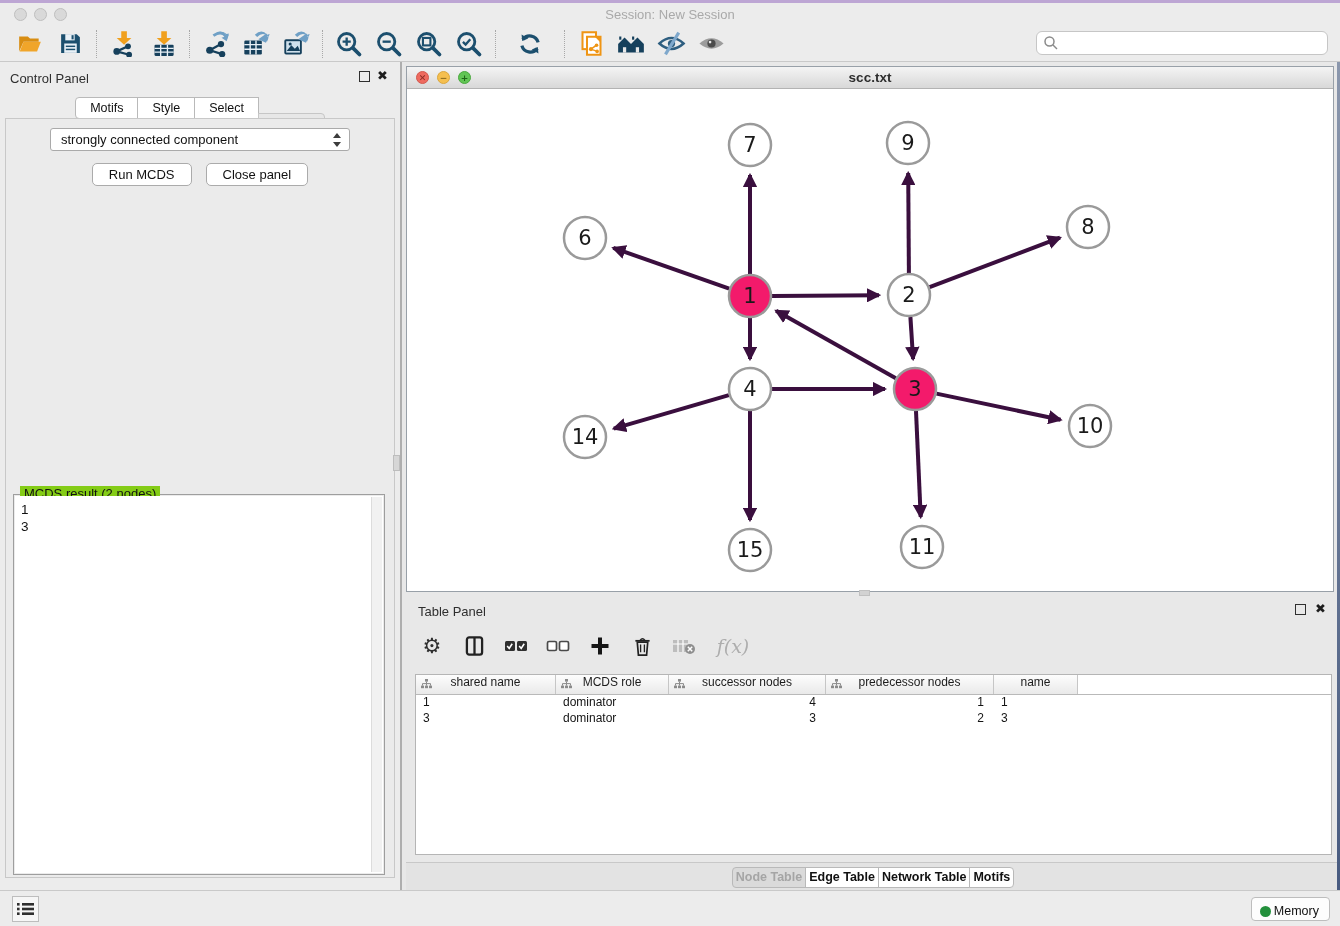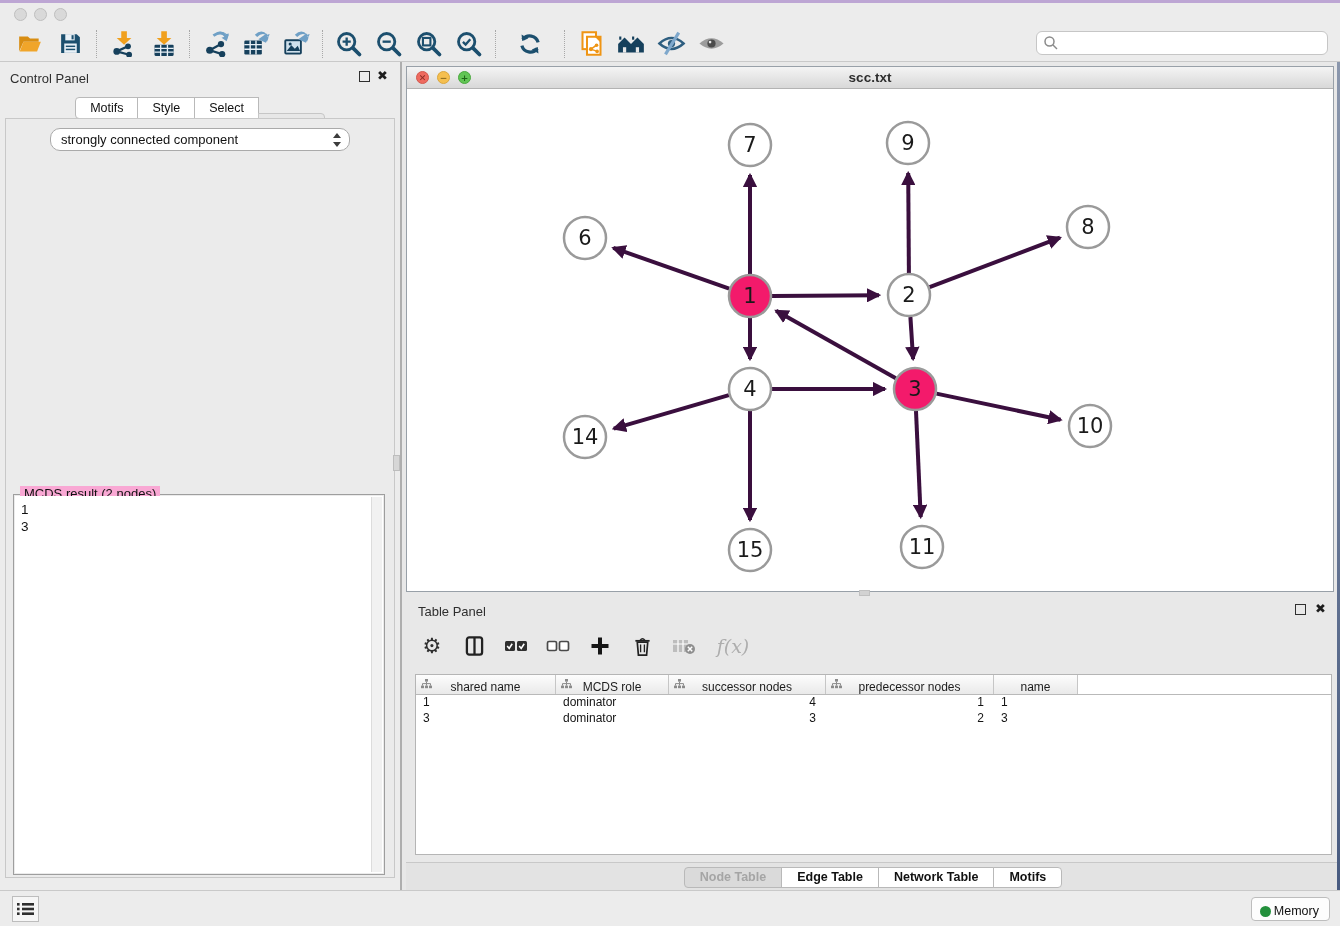--- a/index.html
+++ b/index.html
@@ -34,28 +34,28 @@
   #cp-title { position:absolute; left:10px; top:9px; font-size:13px; color:#2f2f2f; }
   .float-btn { position:absolute; top:9px; width:11px; height:11px; border:1.5px solid #2f2f2f; background:transparent; }
   .close-x { position:absolute; top:6px; font-size:13px; font-weight:bold; color:#1d1d1d; }
   #cp-tabs { position:absolute; left:0; top:35px; width:100%; display:flex; justify-content:center; }
   .seg-tab { height:22px; line-height:20px; padding:0 14px; background:#fff; border:1px solid #b9b9b9; margin-left:-1px; font-size:12.5px; color:#111; }
   .seg-tab:first-child { border-radius:4px 0 0 4px; margin-left:0; }
   .seg-tab:last-child { border-radius:0 4px 4px 0;margin-top:16px; }
   .seg-tab.disabled-active { background:#e7e7e7; color:#b4b4b4; border-color:#c6c6c6; }
   #cp-content { position:absolute; left:5px; right:5px; top:56px; bottom:12px; border:1px solid #c8c8c8; background:#ebebeb; }
   #opt-label { margin-top:20px; text-align:center; font-size:13px; color:#1c1c1c; }
-  #criterion-select { position:relative; margin:9px auto 0; width:300px; height:23px; background:#fff; border:1px solid #aaa; border-radius:10px; font-size:13px; color:#111; line-height:21px; padding-left:10px; }
+  #criterion-select { position:relative; margin:9px auto 0; width:300px; height:23px; background:#fff; border:1px solid #aaa; border-radius:3px; font-size:13px; color:#111; line-height:21px; padding-left:10px; }
   #criterion-stepper { position:absolute; right:6px; top:2px; width:12px; height:18px; }
   #criterion-stepper svg { display:block; }
   #cp-buttons { margin-top:12px; display:flex; justify-content:center; gap:14px; }
   .cp-btn { height:23px; padding:0 16px; background:#fff; border:1px solid #ababab; border-radius:5px; font-size:13px; color:#111; }
 
   #result-box { position:absolute; left:7px; right:9px; top:375px; bottom:2px; border:1px solid #9e9e9e; }
-  #result-legend { position:absolute; left:6px; top:-9px; background:#f9a8d4; padding:0 4px; font-size:13px; color:#111; }
+  #result-legend { position:absolute; left:6px; top:-9px; background:#84cc16; padding:0 4px; font-size:13px; color:#111; }
   #result-list { position:absolute; inset:1px; background:#fff; padding:5px 16px 0 6px; font-size:13.5px; color:#111; line-height:17px; }
   #result-scroll { position:absolute; right:1px; top:1px; bottom:1px; width:11px; background:#f1f1f1; border-left:1px solid #dcdcdc; }
 
   
   #net-window { position:absolute; left:4px; top:4px; width:928px; height:526px; border:1px solid #98a0a8; background:#fff; }
   #net-titlebar { position:relative; height:22px; background:linear-gradient(#f4f4f4,#d8d8d8); border-bottom:1px solid #b3b3b3; }
   .nt { position:absolute; top:4px; width:13px; height:13px; border-radius:50%; font:bold 9px/13px "DejaVu Sans",sans-serif; text-align:center; }
   #nt-close { left:9px; background:#ee6a5f; border:1px solid #d3584e; color:#8c2c24; }
   #nt-min { left:30px; background:#f5bf4f; border:1px solid #dba73d; color:#8f6e1e; }
   #nt-max { left:51px; background:#61c554; border:1px solid #4aa83e; color:#1f6617; }
@@ -66,29 +66,29 @@
   
   #table-panel { position:absolute; left:4px; top:534px; right:0; bottom:0; }
   #tp-title { position:absolute; left:12px; top:8px; font-size:13px; color:#2f2f2f; }
   #tp-toolbar { position:absolute; left:14px; top:32px; height:36px; display:flex; align-items:center; gap:18px; }
   .tp-ic { display:flex; align-items:center; justify-content:center; width:24px; height:26px; }
   #gear-glyph { font-size:21px; color:#2f2f2f; font-family:"DejaVu Sans",sans-serif; }
   #fx-glyph { font-family:"DejaVu Serif",serif; font-style:italic; color:#adadad; font-size:19px; }
 
   #node-table { position:absolute; left:9px; right:8px; top:78px; bottom:35px; background:#fff; border:1px solid #b5b5b5; }
   #nt-header { display:flex; height:20px; border-bottom:1px solid #b9b9b9; }
-  .hcell { position:relative; background:linear-gradient(#fdfdfd,#e9e9e9); border-right:1px solid #c6c6c6; display:flex; align-items:flex-end; justify-content:center; font-size:12px; color:#1c1c1c; }
+  .hcell { position:relative; background:linear-gradient(#fdfdfd,#e9e9e9); border-right:1px solid #c6c6c6; display:flex; align-items:flex-start; justify-content:center; font-size:12px; color:#1c1c1c; }
   .hcell .hier { position:absolute; left:5px; top:4px; }
   .trow { display:flex; height:16px; font-size:12px; color:#141414; }
   .tcell { overflow:hidden; white-space:nowrap; }
   .al { padding-left:7px; text-align:left; }
   .ar { padding-right:10px; text-align:right; }
 
   #tp-tabs { position:absolute; left:0; right:0; bottom:0; height:28px; background:#e3e3e3; border-top:1px solid #c8c8c8; display:flex; justify-content:center; padding-top:4px; }
-  .tp-tab { height:21px; line-height:19px; padding:0 15px; background:#fff; border:1px solid #b9b9b9; margin-left:-1px; font-size:12.5px; font-weight:600; color:#111; }
+  .tp-tab { height:21px; line-height:19px; padding:0 3px; background:#fff; border:1px solid #b9b9b9; margin-left:-1px; font-size:12.5px; font-weight:600; color:#111; }
   .tp-tab:first-child { border-radius:4px 0 0 4px; margin-left:0; }
   .tp-tab:last-child { border-radius:0 4px 4px 0; }
   .tp-tab.active-gray { background:#dadada; color:#a5a5a5; }
 
   
   #status-bar { position:absolute; left:0; top:890px; width:1340px; height:36px; background:#ececec; border-top:1px solid #c9c9c9; }
   #list-btn { position:absolute; left:12px; top:5px; width:27px; height:26px; background:#f6f6f6; border:1px solid #bdbdbd; display:flex; align-items:center; justify-content:center; }
   #memory-btn { position:absolute; right:10px; top:6px; height:24px; padding:4px 10px 0 8px; background:#fdfdfd; border:1px solid #bdbdbd; border-radius:4px; display:flex; align-items:center; gap:3px; font-size:12.5px; color:#111; }
   #memory-dot { width:11px; height:11px; border-radius:50%; background:#23903c; }
 </style>
@@ -96,20 +96,21 @@
 <body>
 
 <div id="app">
 
   <div id="top-strip"></div>
 
   <div id="titlebar">
     <span class="traffic t-gray" style="left:14px"></span>
     <span class="traffic t-gray" style="left:34px"></span>
     <span class="traffic t-gray" style="left:54px"></span>
+    <div id="win-title">Session: New Session</div>
   </div>
 
   <div id="toolbar">
     <div class="tbtn">
       <svg width="26" height="26" viewBox="0 0 24 24">
           <path d="M2 5h8l2 2h8v3H6l-4 9z" fill="#d88d12"></path>
           <path d="M6 10h16l-3.5 9H2.5z" fill="#f0a52a"></path>
         </svg>
     </div>
     <div class="tbtn">
@@ -265,20 +266,24 @@
     </div>
     <div id="cp-content">
       <div id="criterion-select">
         <span>strongly connected component</span>
         <span id="criterion-stepper">
           <svg width="12" height="18" viewBox="0 0 12 18">
               <path d="M2 7l4-5 4 5z" fill="#3c3c3c"></path>
               <path d="M2 11l4 5 4-5z" fill="#3c3c3c"></path>
             </svg>
         </span>
+      </div>
+      <div id="cp-buttons">
+        <button class="cp-btn">Run MCDS</button>
+        <button class="cp-btn">Close panel</button>
       </div>
       <div id="result-box">
         <span id="result-legend">MCDS result (2 nodes)</span>
         <div id="result-list">
           <div>1</div>
           <div>3</div>
           <div id="result-scroll"></div>
         </div>
       </div>
     </div>

